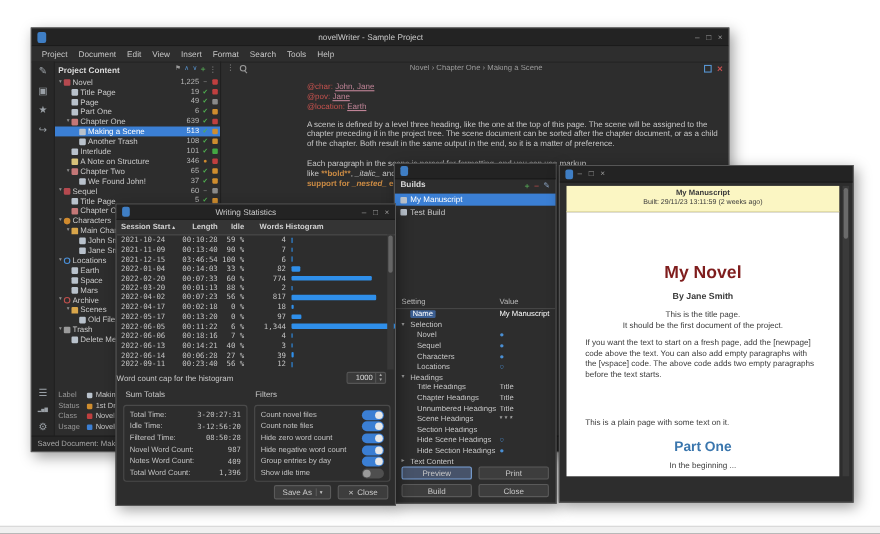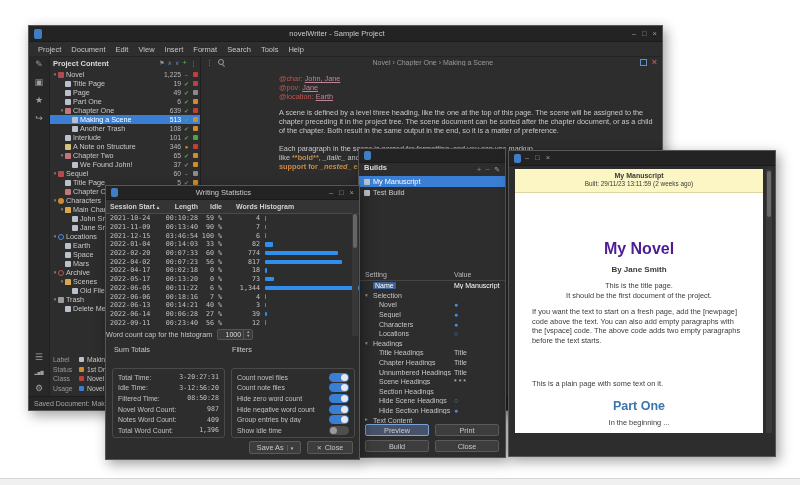--- a/index.html
+++ b/index.html
@@ -74,21 +74,21 @@
   .sc-date{width:52px;padding-left:4px;flex:0 0 auto}
   .sc-len{width:36px;text-align:right;flex:0 0 auto}
   .sc-idle{width:24px;text-align:right;flex:0 0 auto}
   .sc-words{width:38px;text-align:right;flex:0 0 auto}
   .sc-bar{flex:1;padding-left:5px;display:flex;align-items:center;min-width:0}
   .sc-histhead{flex:1;padding-left:14px}
   .srow{display:flex;align-items:center;height:8.7px;font-family:"DejaVu Sans Mono",monospace;font-size:6.7px;color:#c4c4c4}
   .bar{height:4.5px;border-radius:1px}
   .st-scroll{position:absolute;top:27px;right:1px;width:6px;height:123px;background:#383838}
   .st-thumb{position:absolute;top:1px;left:1px;right:1px;height:34px;background:#666;border-radius:2px}
-  .cap-row{display:flex;justify-content:flex-start;align-items:center;gap:5px;height:15px;padding-right:8px;
+  .cap-row{display:flex;justify-content:space-between;align-items:center;gap:5px;height:15px;padding-right:8px;
     font-size:7.2px;color:#c6c6c6}
   .spin{display:flex;width:36px;height:11px;background:#3a3a3a;border:1px solid #555;border-radius:2px;align-items:center;box-sizing:border-box}
   .spin-val{flex:1;text-align:right;font-size:7px;color:#ddd;padding-right:2px}
   .spin-btns{width:8px;display:flex;flex-direction:column;align-items:center;font-size:4px;color:#aaa;line-height:1.1;border-left:1px solid #555}
   .grp-labels{display:flex;font-size:7.3px;color:#c9c9c9;padding:3px 6px 2px 8px}
   .grp-box{position:absolute;border:1px solid #4a4a4a;border-radius:3px;padding:3px 5px;box-sizing:border-box}
   .sumrow{display:flex;align-items:center;height:10.6px;font-size:6.9px;color:#c2c2c2}
   .sumrow .sv{flex:1;text-align:right;font-family:"DejaVu Sans Mono",monospace;font-size:6.6px}
   .filrow{display:flex;align-items:center;height:10.6px;font-size:6.9px;color:#c2c2c2}
   .filrow .fl{flex:1;white-space:nowrap;overflow:hidden}
@@ -622,20 +622,29 @@
         <div class="srow">
           <span class="sc-date">2022-02-20</span>
           <span class="sc-len">00:07:33</span>
           <span class="sc-idle">60 %</span>
           <span class="sc-words">774</span>
           <span class="sc-bar">
             <span class="bar" style="width: 77.4%; background: rgb(47, 143, 234);"></span>
           </span>
         </div>
         <div class="srow">
+          <span class="sc-date">2022-03-20</span>
+          <span class="sc-len">00:01:13</span>
+          <span class="sc-idle">88 %</span>
+          <span class="sc-words">2</span>
+          <span class="sc-bar">
+            <span class="bar" style="width: 0.2%; background: rgb(47, 143, 234);"></span>
+          </span>
+        </div>
+        <div class="srow">
           <span class="sc-date">2022-04-02</span>
           <span class="sc-len">00:07:23</span>
           <span class="sc-idle">56 %</span>
           <span class="sc-words">817</span>
           <span class="sc-bar">
             <span class="bar" style="width: 81.7%; background: rgb(47, 143, 234);"></span>
           </span>
         </div>
         <div class="srow">
           <span class="sc-date">2022-04-17</span>
@@ -643,21 +652,21 @@
           <span class="sc-idle">0 %</span>
           <span class="sc-words">18</span>
           <span class="sc-bar">
             <span class="bar" style="width: 1.8%; background: rgb(47, 143, 234);"></span>
           </span>
         </div>
         <div class="srow">
           <span class="sc-date">2022-05-17</span>
           <span class="sc-len">00:13:20</span>
           <span class="sc-idle">0 %</span>
-          <span class="sc-words">73</span>
+          <span class="sc-words">97</span>
           <span class="sc-bar">
             <span class="bar" style="width: 9.7%; background: rgb(47, 143, 234);"></span>
           </span>
         </div>
         <div class="srow">
           <span class="sc-date">2022-06-05</span>
           <span class="sc-len">00:11:22</span>
           <span class="sc-idle">6 %</span>
           <span class="sc-words">1,344</span>
           <span class="sc-bar">
@@ -804,21 +813,21 @@
         </span>
     </div>
     <div class="ms-banner">
       <div class="b1">My Manuscript</div>
       <div class="b2">Built: 29/11/23 13:11:59 (2 weeks ago)</div>
     </div>
     <div class="ms-scroll">
         <div class="ms-thumb"></div>
       </div>
     <div class="ms-page">
-      <div class="ms-title" id="ms-title" style="color: #4c1d95; margin-top: 47px;">My Novel</div>
+      <div class="ms-title" id="ms-title" style="color: #7f1d1d; margin-top: 47px;">My Novel</div>
       <div class="ms-byline">By Jane Smith</div>
       <div class="ms-note">
         <span>This is the title page.</span><br>
         <span>It should be the first document of the project.</span>
       </div>
       <div class="ms-para">If you want the text to start on a fresh page, add the [newpage] code above the text. You can also add empty paragraphs with the [vspace] code. The above code adds two empty paragraphs before the text starts.</div>
       <div class="ms-para" style="margin-top:34px">This is a plain page with some text on it.</div>
       <div class="ms-part" id="ms-part" style="color: rgb(58, 118, 173);">Part One</div>
       <div class="ms-partsub">In the beginning ...</div>
       <div class="ms-chap" id="ms-chap" style="color: rgb(58, 118, 173);">So it Begins</div>

